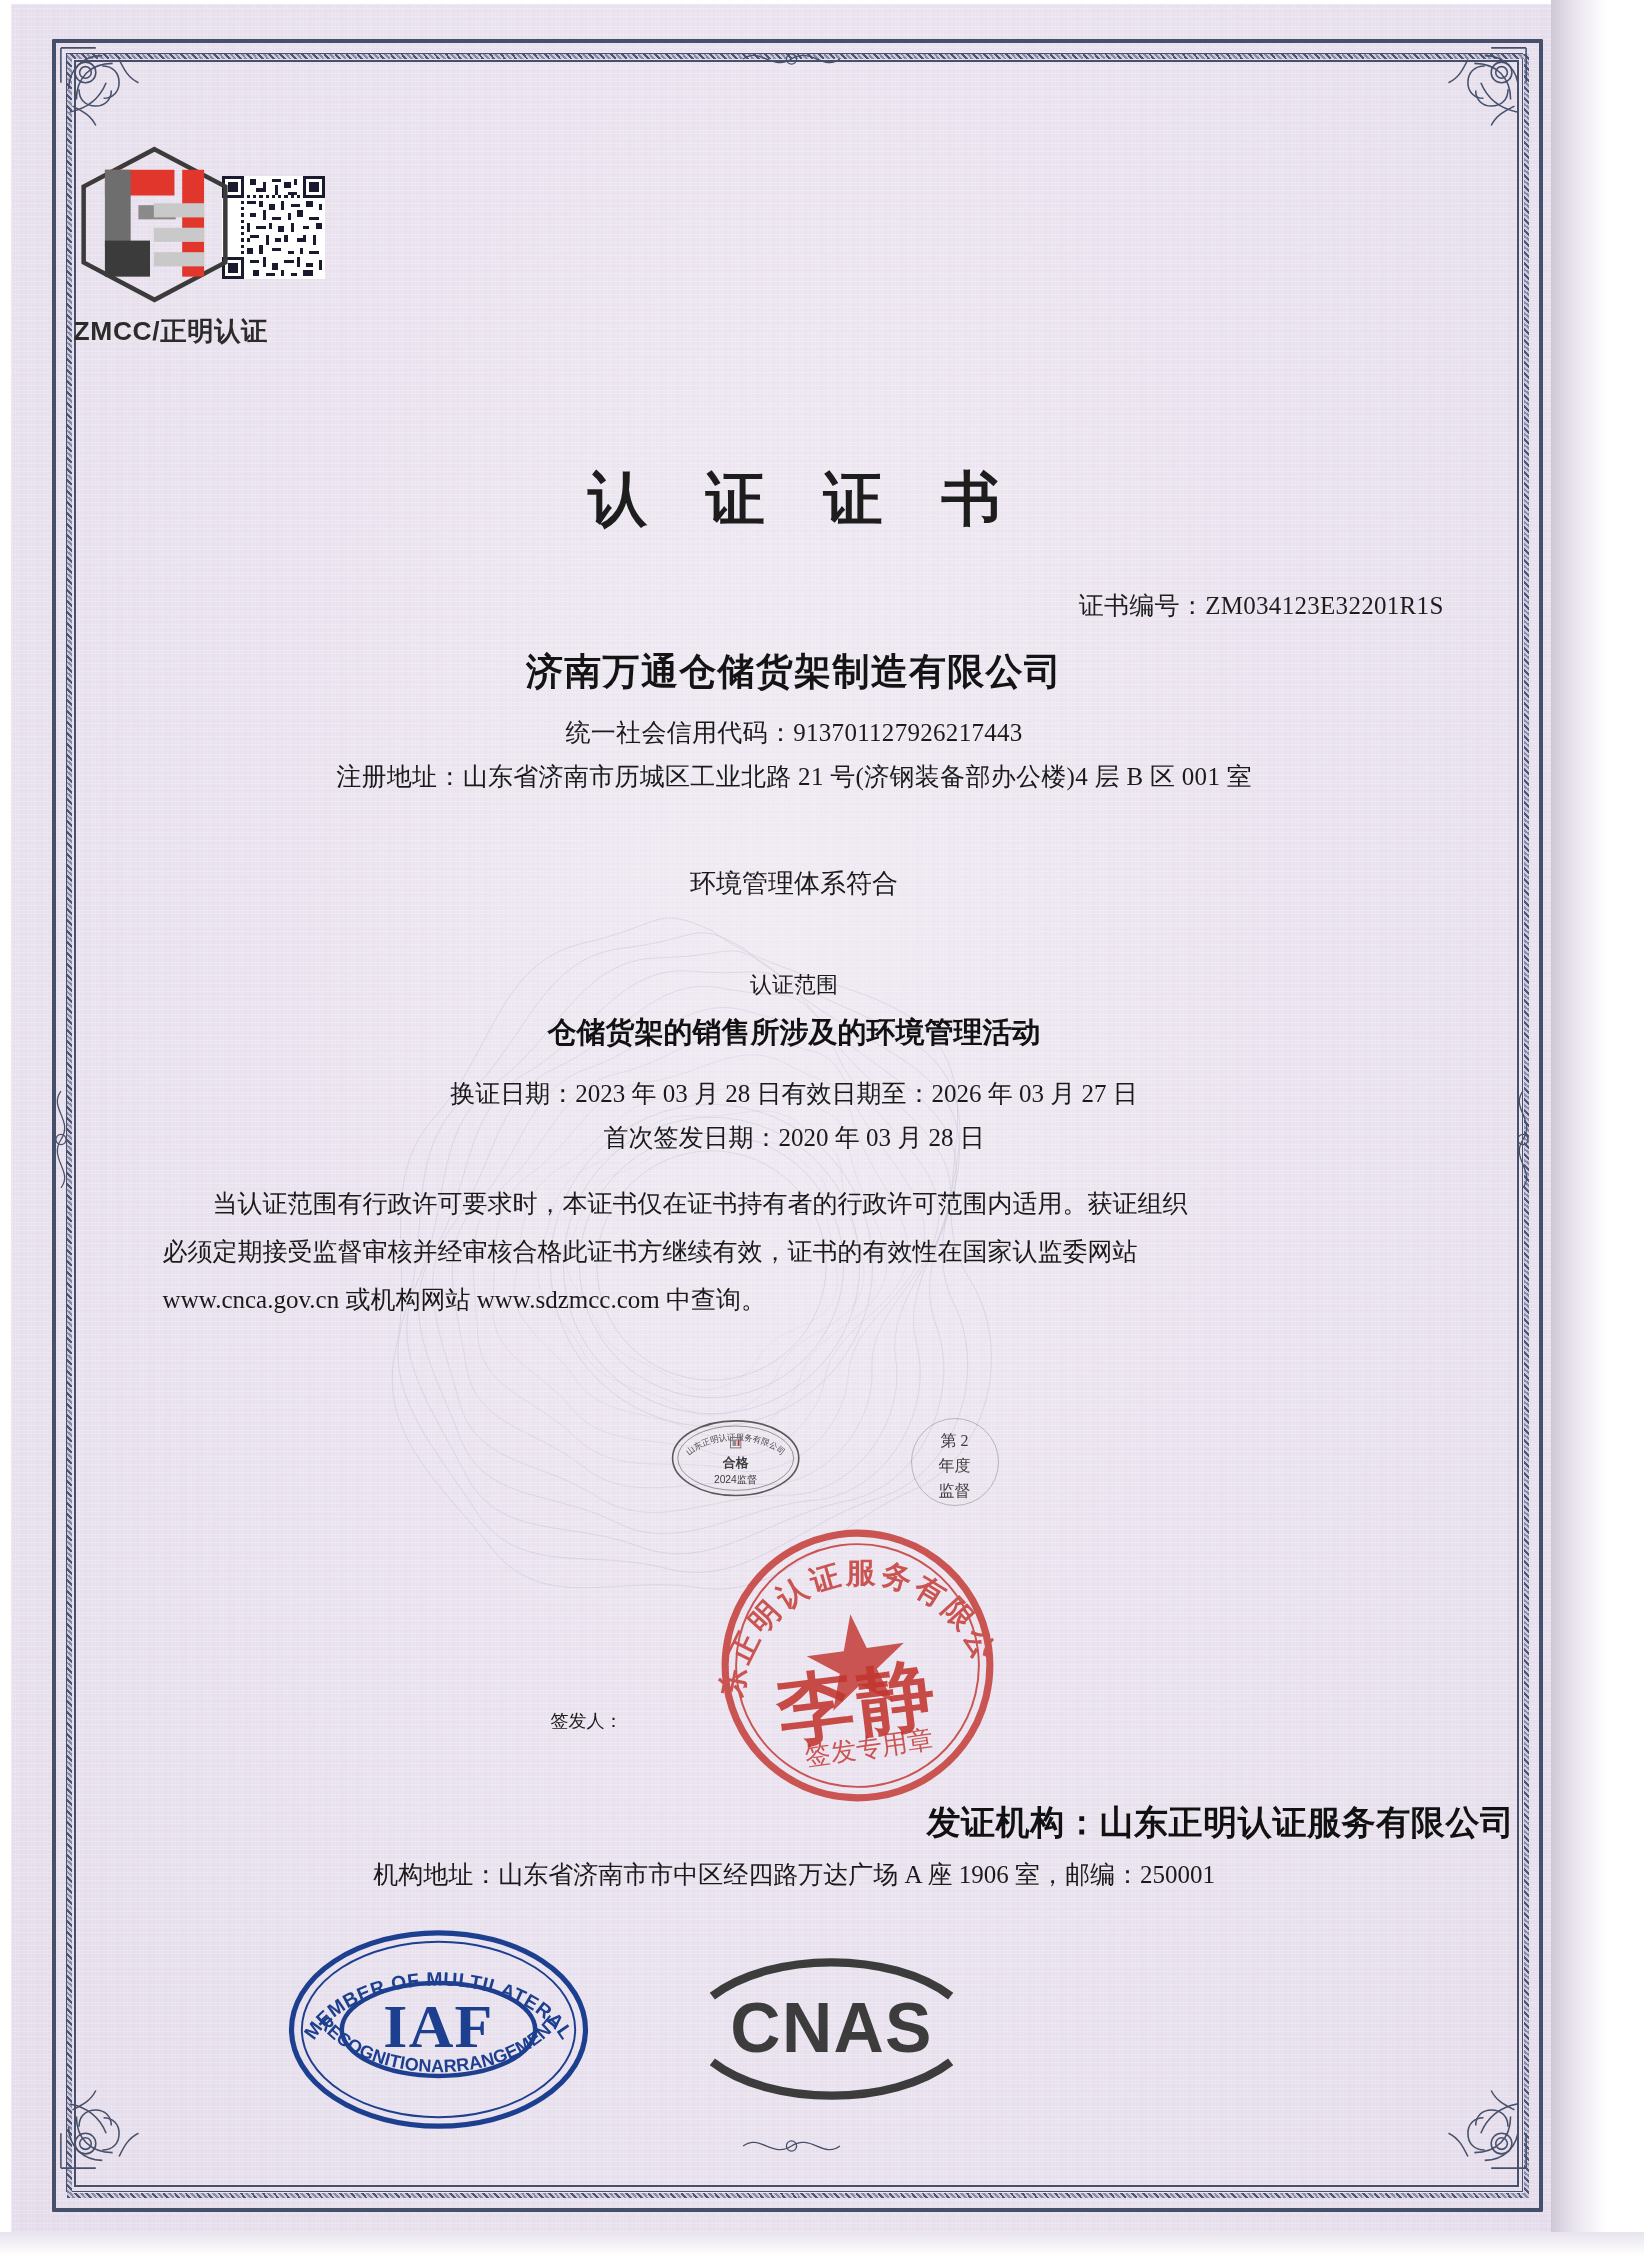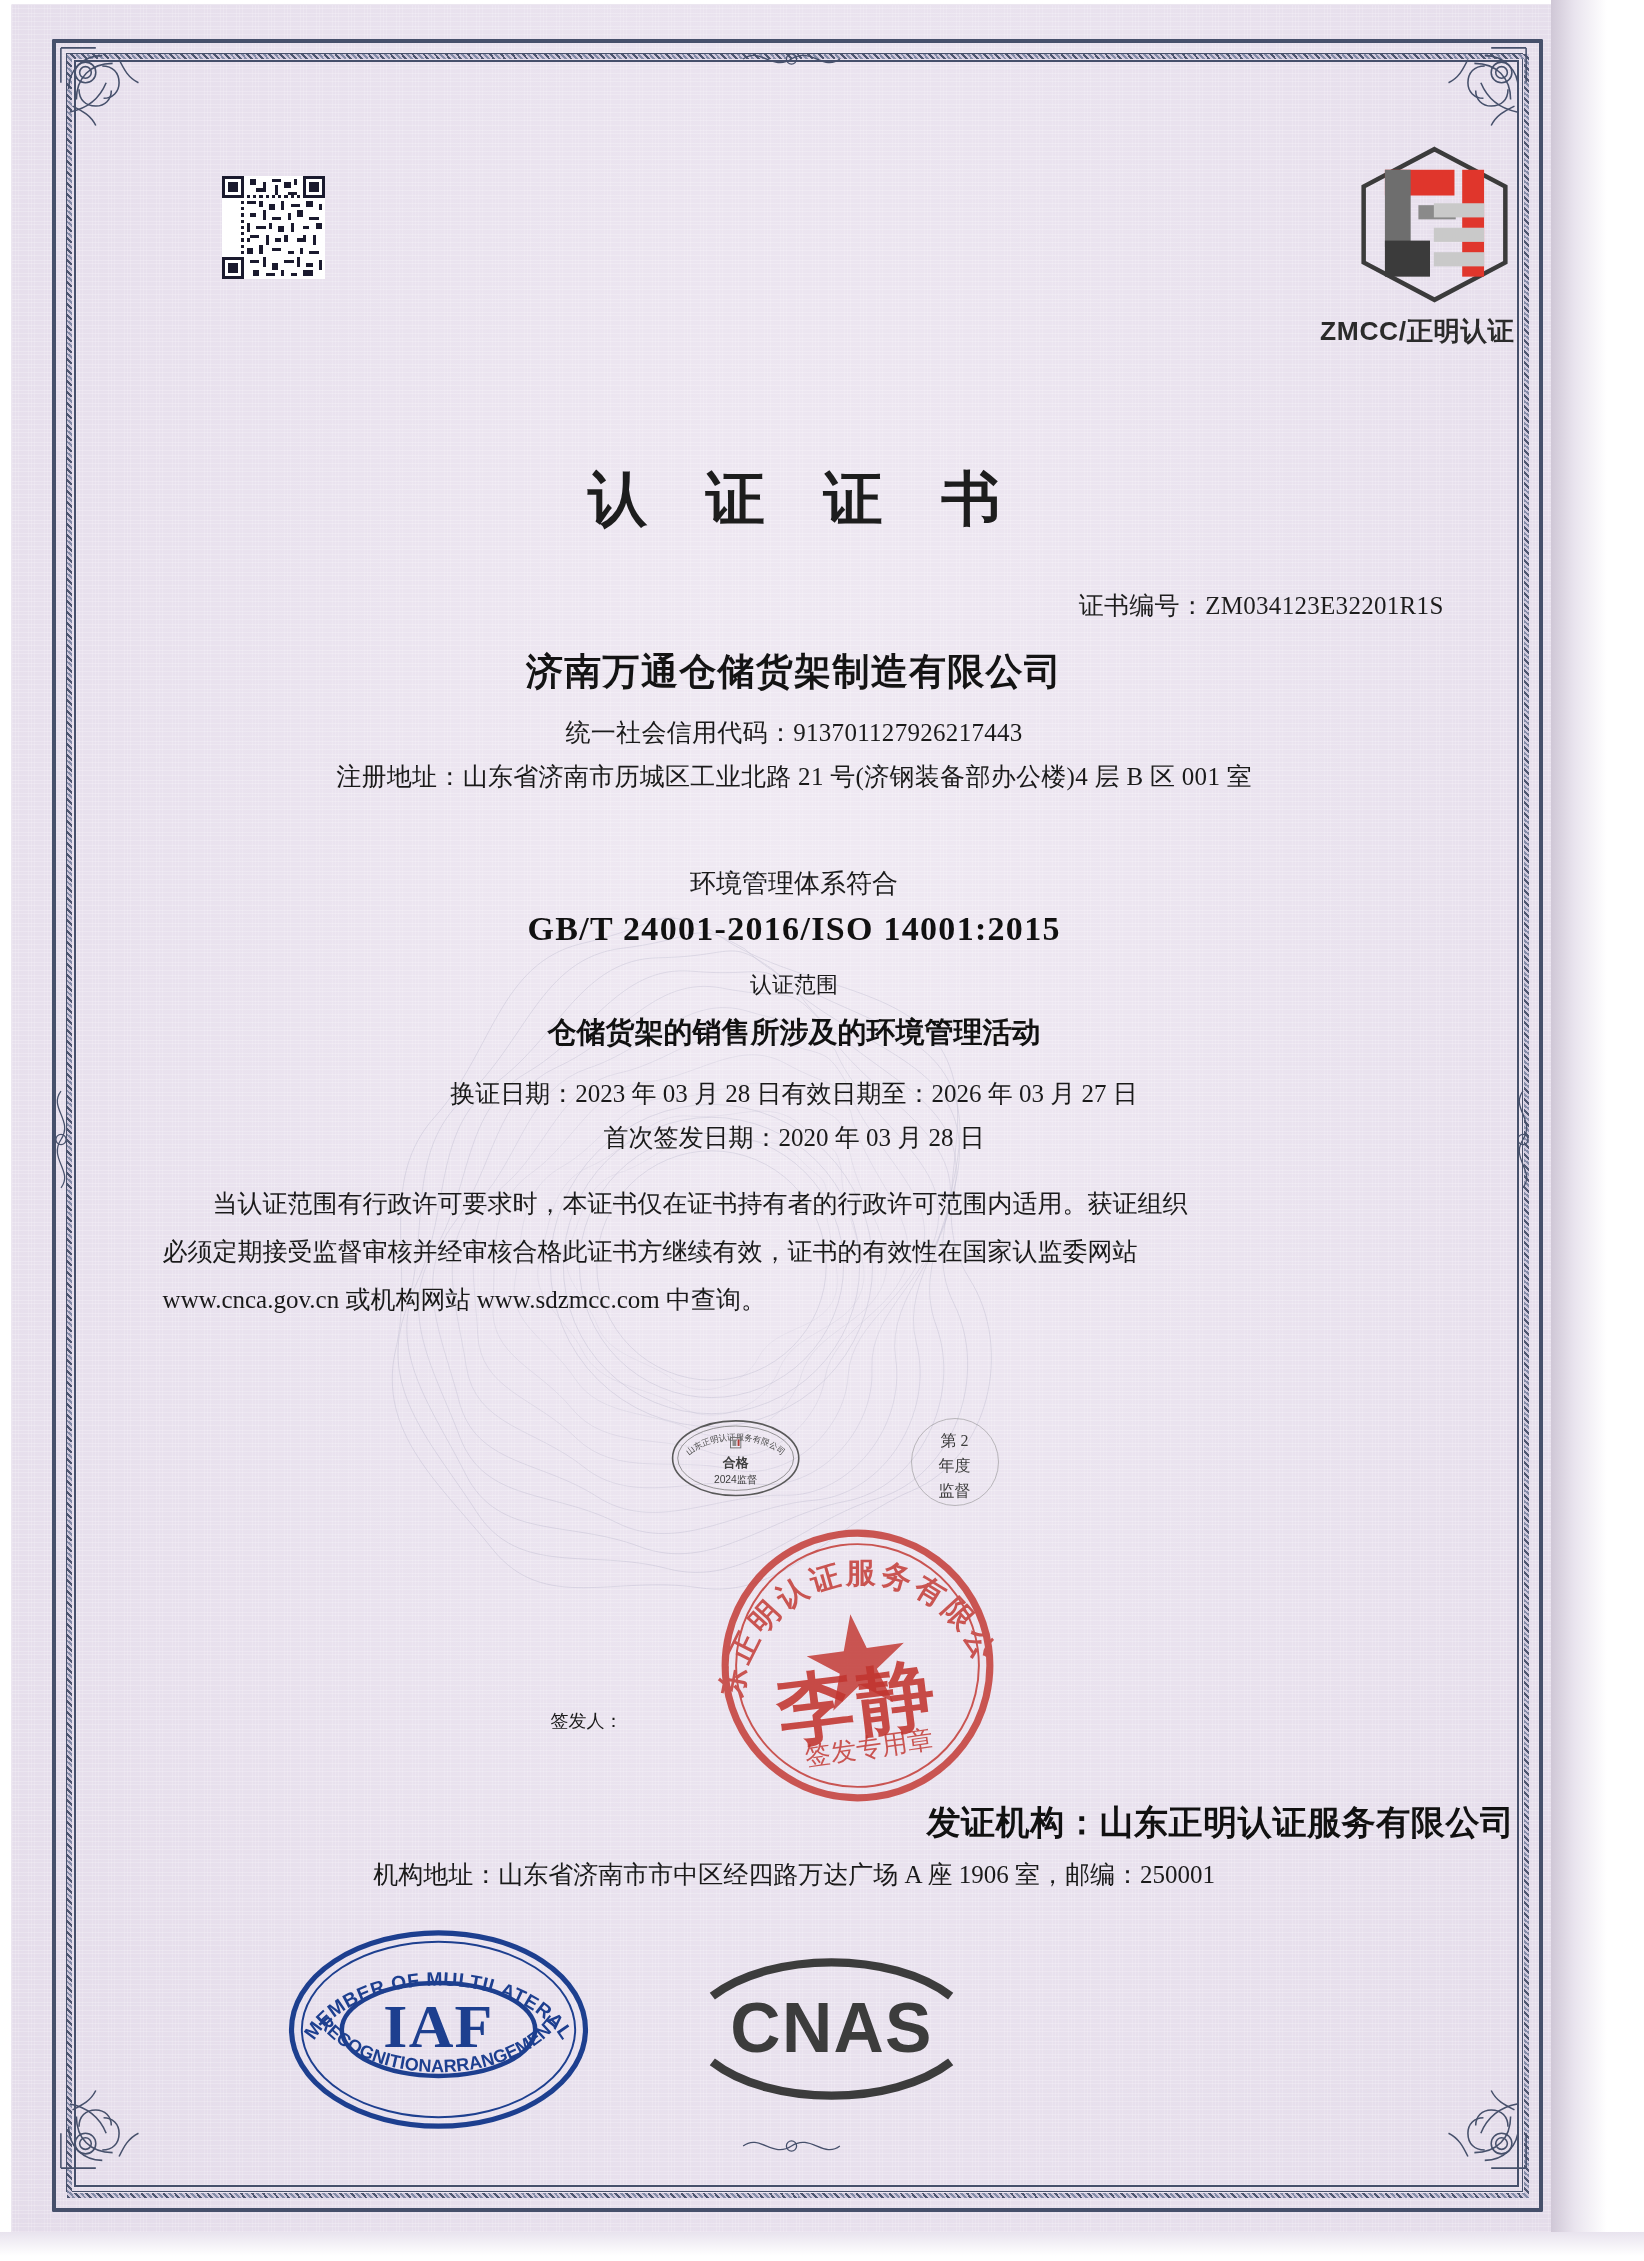--- a/index.html
+++ b/index.html
@@ -126,22 +126,21 @@
   #qr {
     position: absolute;
     left: 148px; top: 116px;
     width: 103px; height: 103px;
     background-color: #ffffff;
   }
 
   #logo-wrap {
     position: absolute;
     left: 0; right: 0; top: 84px;
-    text-align: right;
-    margin-left: 20px;
+    text-align: left;
   }
   #logo-mark { display: inline-block; }
   #logo-text {
     margin-top: 6.4px;
     font-family: "Liberation Sans", sans-serif;
     font-size: 26.4px;
     letter-spacing: 0.6px;
     color: #2b2b2b;
     font-weight: 700;
   }
@@ -597,21 +596,20 @@
 
       <div id="cert-no">
         <span>证书编号：</span><span>ZM034123E32201R1S</span>
       </div>
 
       <div id="company-name">济南万通仓储货架制造有限公司</div>
       <div class="c-line" id="credit-code">统一社会信用代码：913701127926217443</div>
       <div class="c-line" id="reg-address">注册地址：山东省济南市历城区工业北路 21 号(济钢装备部办公楼)4 层 B 区 001 室</div>
 
       <div id="std-conform">环境管理体系符合</div>
-      <div id="standard">GB/T 24001-2016/ISO 14001:2015</div>
       <div id="scope-label">认证范围</div>
       <div id="scope-value">仓储货架的销售所涉及的环境管理活动</div>
 
       <div id="dates-row">
         <span>换证日期：2023 年 03 月 28 日</span>
         <span>有效日期至：2026 年 03 月 27 日</span>
       </div>
       <div id="first-issue">首次签发日期：2020 年 03 月 28 日</div>
 
       <div id="paragraph">

